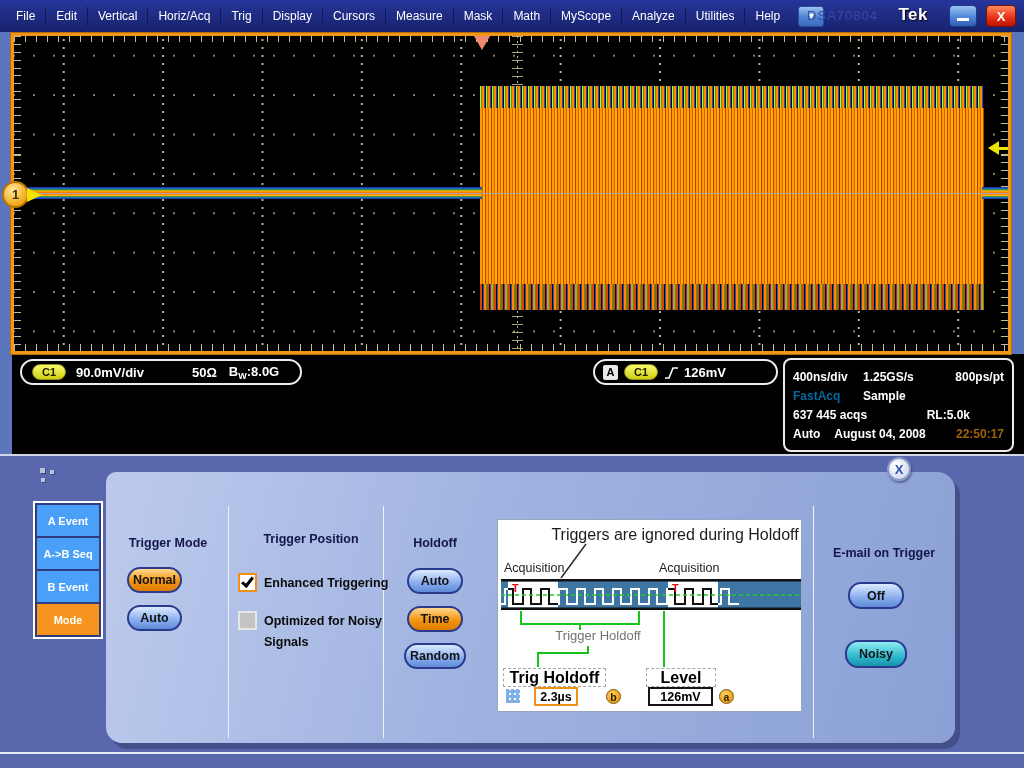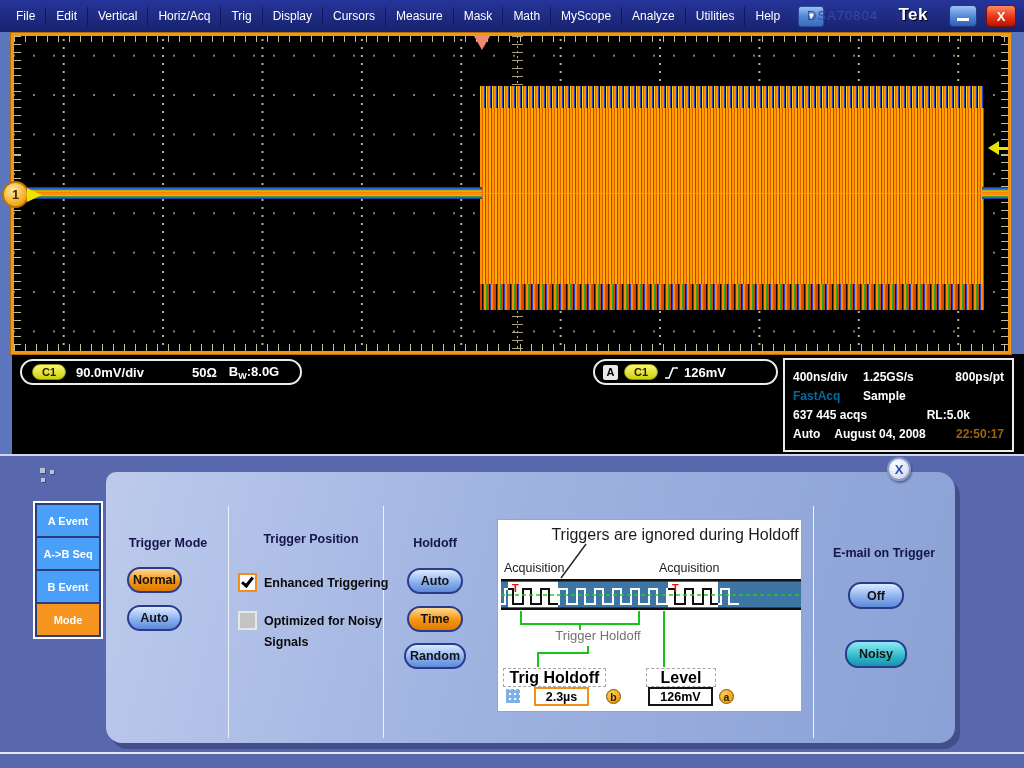--- a/index.html
+++ b/index.html
@@ -91,21 +91,21 @@
   .readout { position:absolute; background:#000; border:2px solid #ececec; color:#fff;
     font-weight:bold; font-size:13px; display:flex; align-items:center; }
   .ch-box { left:20px; top:327px; width:282px; height:26px; border-radius:13px; padding:0 10px; }
   .trig-box { left:593px; top:327px; width:185px; height:26px; border-radius:13px; padding:0 8px; }
   .badge-c1 { width:34px; height:16px; border-radius:8px; border:1px solid #909020;
     background:linear-gradient(180deg,#fafa70,#cfcf10); color:#202000; font-size:11px; font-weight:bold;
     display:flex; align-items:center; justify-content:center; }
   .badge-a { width:15px; height:15px; border-radius:2px; background:#e8e8e8; color:#000;
     font-size:11px; font-weight:bold; display:flex; align-items:center; justify-content:center; }
   .sub-w { font-size:9px; vertical-align:-3px; }
-  .info-box { left:783px; top:326px; width:231px; height:94px; border-radius:0;
+  .info-box { left:783px; top:326px; width:231px; height:94px; border-radius:8px;
     flex-direction:column; align-items:stretch; justify-content:space-around; padding:7px 8px; font-size:12px; }
   .info-row { display:flex; align-items:center; }
   .magenta { color:#0369a1; }
   .orange-t { color:#a16207; }
 
   
   .panel { position:absolute; left:0; top:454px; width:1024px; height:314px;
     background:#5968ac; border-top:2px solid #d0d6e8; }
   .corner-glyph span { position:absolute; background:#b9c2d9; box-shadow:1px 1px 0 #3a4580; }
   .hline { position:absolute; left:0; top:296px; width:1024px; height:2px; background:#e6e9f4; }
@@ -338,21 +338,21 @@
           <path d="M23,91 V104 H141 V91" stroke="#18c418" stroke-width="2" fill="none"></path>
           <path d="M82,104 V110" stroke="#18c418" stroke-width="2" fill="none"></path>
           <path d="M90,126 V133 H40 V147" stroke="#18c418" stroke-width="2" fill="none"></path>
           <path d="M166,91 V147" stroke="#18c418" stroke-width="2" fill="none"></path>
         </svg>
 
         <div class="dg-bracket-label">Trigger Holdoff</div>
 
         <div class="dash-box" style="left:5px; top:148px; width:103px; height:19px">Trig Holdoff</div>
         <div class="keypad"></div>
-        <div class="dg-input" style="left:36px; top:167px; width:55px; height:19px; border:2px solid #f09018">2.3µs</div>
+        <div class="dg-input" style="left:36px; top:167px; width:44px; height:19px; border:2px solid #f09018">2.3µs</div>
         <div class="dg-badge" style="left:108px; top:169px">b</div>
 
         <div class="dash-box" style="left:148px; top:148px; width:70px; height:19px">Level</div>
         <div class="dg-input" style="left:150px; top:167px; width:65px; height:19px; border:2px solid #151515">126mV</div>
         <div class="dg-badge" style="left:221px; top:169px">a</div>
       </div>
 
       <div class="sec-label" style="left:714px; top:74px; width:128px">E-mail on Trigger</div>
       <div class="pill pill-blue" style="left:742px; top:110px; width:56px; height:27px">Off</div>
       <div class="pill pill-teal" style="left:739px; top:168px; width:62px; height:28px">Noisy</div>

